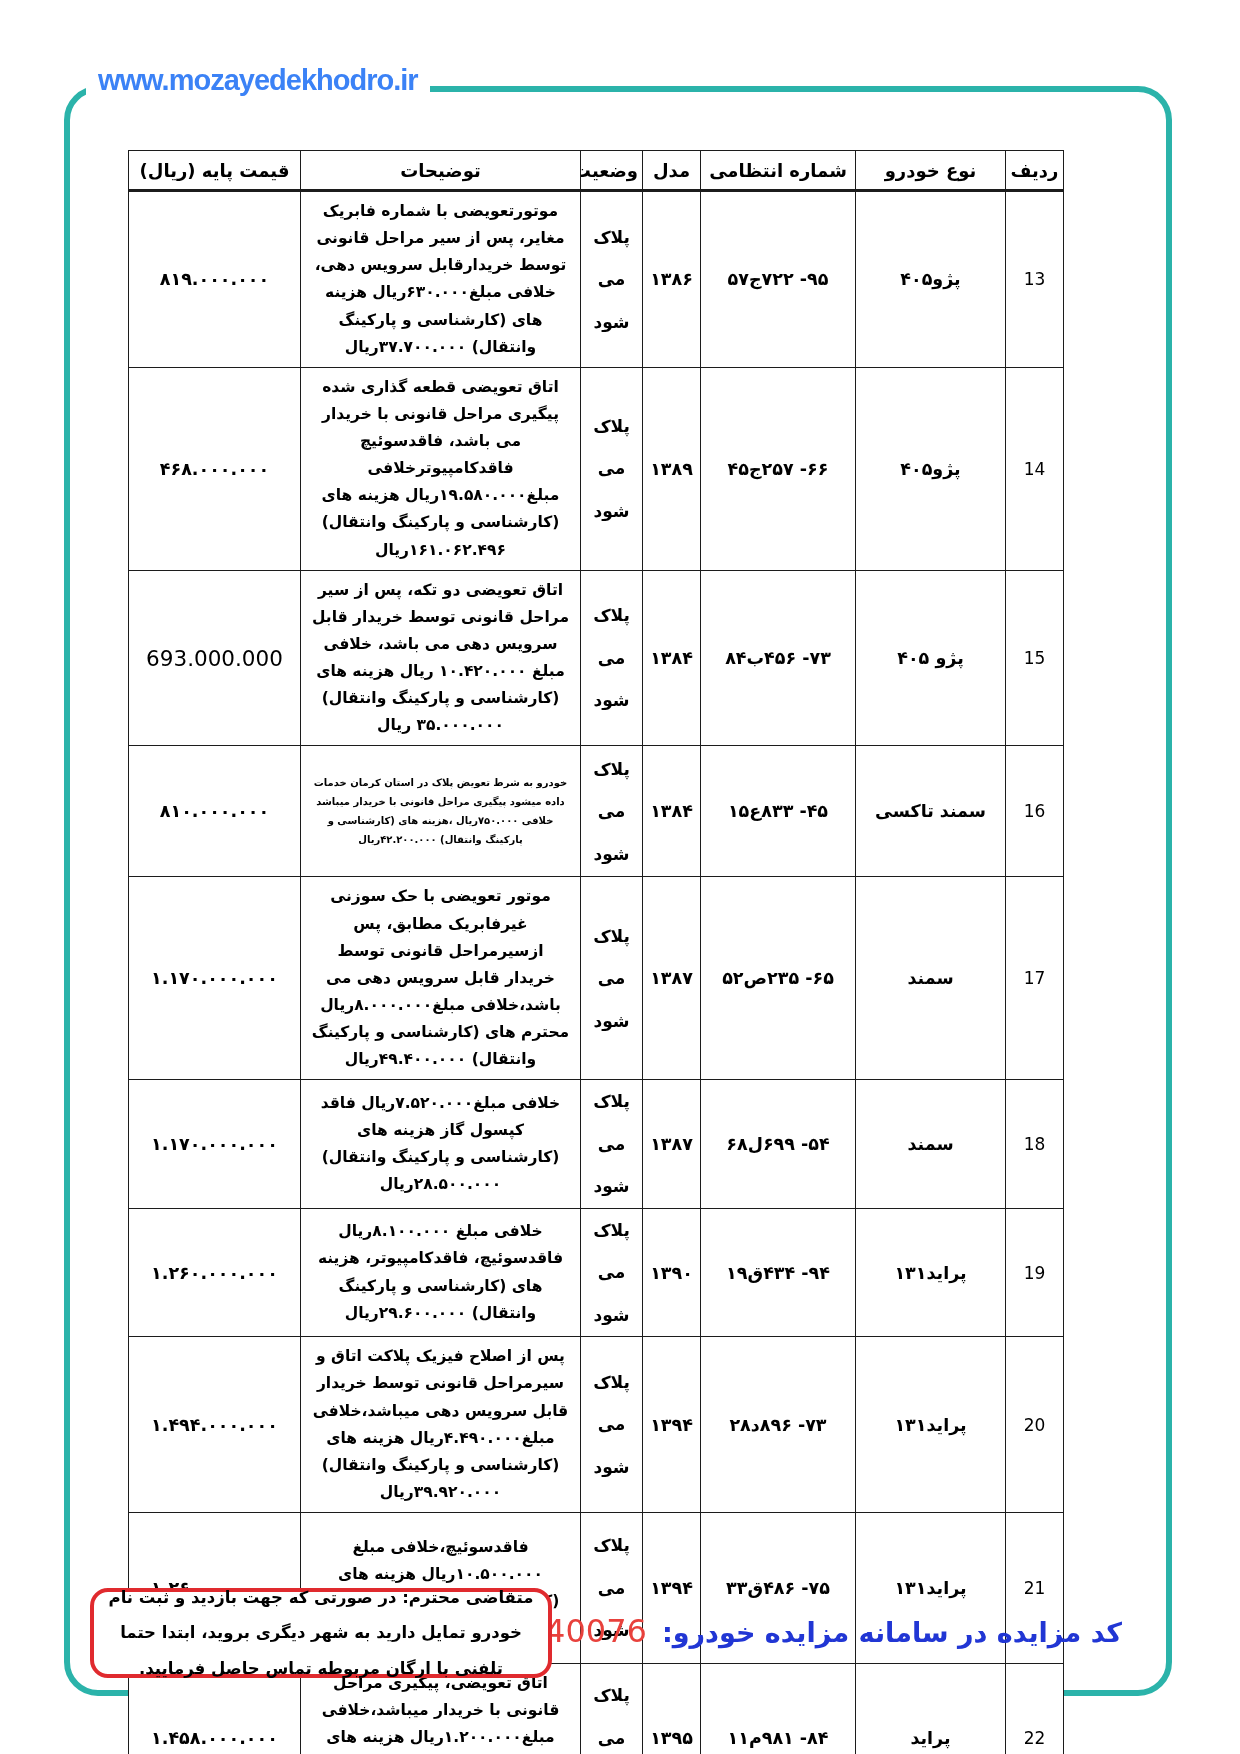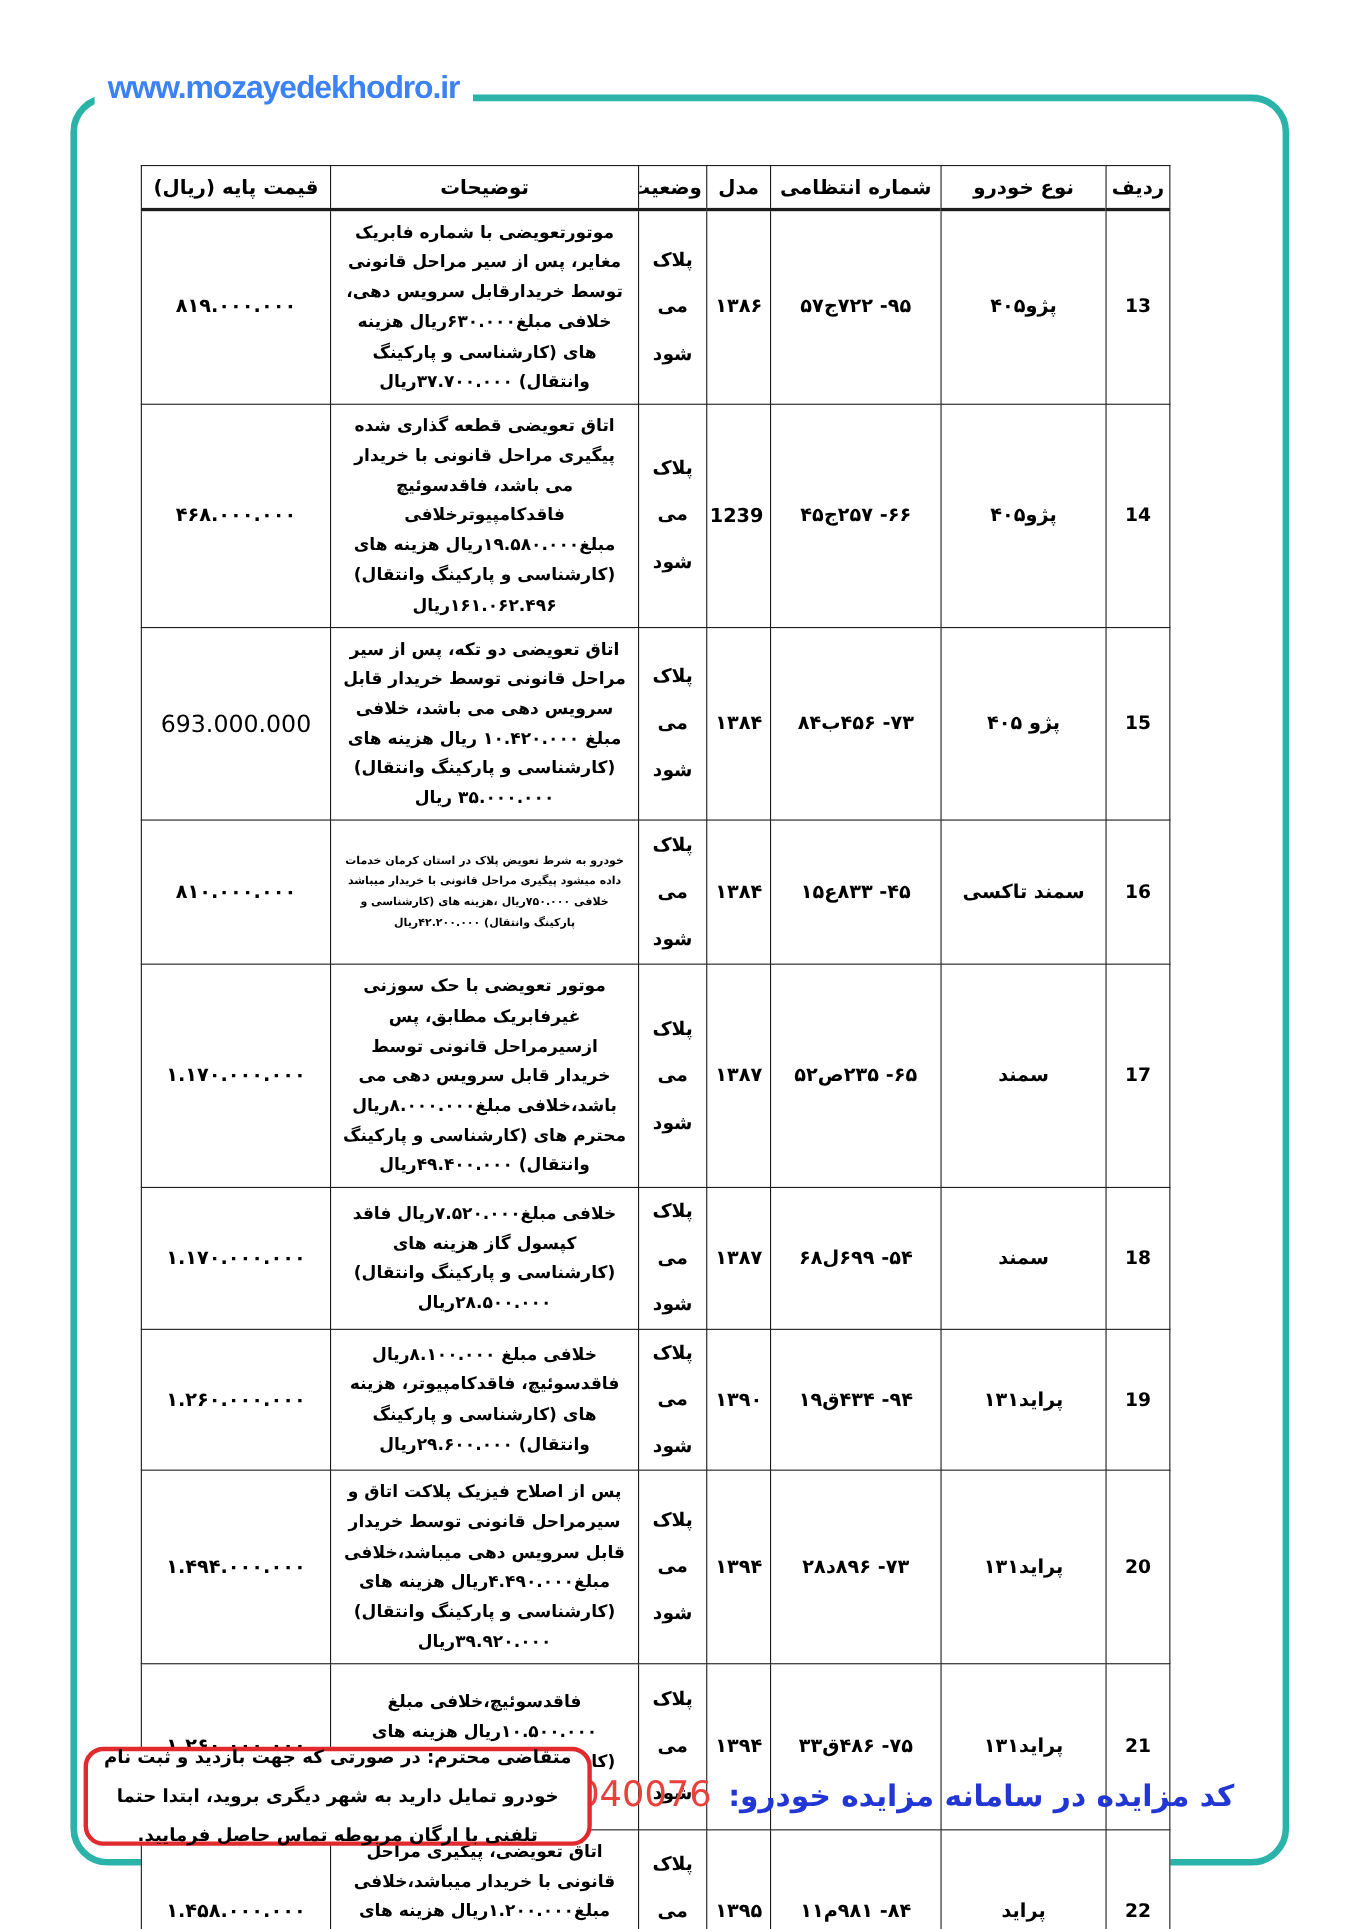--- a/index.html
+++ b/index.html
@@ -33,21 +33,21 @@
     font-weight:700;color:#000;padding:2px 6px;box-sizing:border-box;overflow:hidden;
   }
   .vehicles thead th{font-size:18px;height:40px;border-bottom-width:3px;padding:2px 4px;}
   .col-no{width:58px;}
   .col-vehicle{width:150px;}
   .col-plate{width:155px;}
   .col-model{width:58px;}
   .col-status{width:62px;}
   .col-desc{width:280px;}
   .col-price{width:172px;}
-  td.col-no{font-size:17px;font-weight:700;font-family:"DejaVu Sans",sans-serif;}
+  td.col-no{font-size:17px;font-weight:400;font-family:"DejaVu Sans",sans-serif;}
   td.col-vehicle,td.col-plate,td.col-model{font-size:17.5px;}
   td.col-status{font-size:17px;line-height:2.5;padding:0 4px;}
   td.col-desc{font-size:15.5px;line-height:1.75;padding:6px 10px;}
   td.col-price{font-size:17.5px;letter-spacing:.5px;}
   td.col-price.price-latin{font-size:21.5px;font-weight:400;letter-spacing:0;}
   
   tbody tr:nth-child(1){height:133px;}
   tbody tr:nth-child(2){height:137px;}
   tbody tr:nth-child(3){height:139px;}
   tbody tr:nth-child(4){height:131px;}
@@ -59,21 +59,21 @@
   tbody tr:nth-child(10){height:149px;}
   
   tbody tr:nth-child(4) td.col-desc{font-size:10px;line-height:1.9;}
   .code-line{
     position:absolute;top:1612px;right:118px;z-index:3;direction:rtl;text-align:right;white-space:nowrap;
   }
   .code-label{color:var(--blue);font-size:27px;font-weight:800;}
   .code-value{color:var(--red);font-size:32px;font-weight:400;margin-right:10px;
     font-family:"DejaVu Sans",sans-serif;}
   .notice-box{
-    position:absolute;left:76px;top:1588px;width:462px;height:90px;z-index:3;
+    position:absolute;left:90px;top:1588px;width:462px;height:90px;z-index:3;
     border:4.5px solid var(--red-border);border-radius:18px;box-sizing:border-box;
     display:flex;align-items:center;justify-content:center;direction:rtl;padding:0 14px;background:#fff;
   }
   .notice-text{font-size:16.5px;font-weight:800;text-align:center;line-height:2.15;color:#000;}
 </style>
 </head>
 <body>
 
 <div class="page">
 
@@ -99,21 +99,21 @@
           <td class="col-plate">۹۵- ۷۲۲ج۵۷</td>
           <td class="col-model">۱۳۸۶</td>
           <td class="col-status">پلاک می شود</td>
           <td class="col-desc">موتورتعویضی با شماره فابریک مغایر، پس از سیر مراحل قانونی توسط خریدارقابل سرویس دهی، خلافی مبلغ۶۳۰.۰۰۰ریال هزینه های (کارشناسی و پارکینگ وانتقال) ۳۷.۷۰۰.۰۰۰ریال</td>
           <td class="col-price">۸۱۹.۰۰۰.۰۰۰</td>
         </tr>
         <tr>
           <td class="col-no">14</td>
           <td class="col-vehicle">پژو۴۰۵</td>
           <td class="col-plate">۶۶- ۲۵۷ج۴۵</td>
-          <td class="col-model">1239</td>
+          <td class="col-model">۱۳۸۹</td>
           <td class="col-status">پلاک می شود</td>
           <td class="col-desc">اتاق تعویضی قطعه گذاری شده پیگیری مراحل قانونی با خریدار می باشد، فاقدسوئیچ فاقدکامپیوترخلافی مبلغ۱۹.۵۸۰.۰۰۰ریال هزینه های (کارشناسی و پارکینگ وانتقال) ۱۶۱.۰۶۲.۴۹۶ریال</td>
           <td class="col-price">۴۶۸.۰۰۰.۰۰۰</td>
         </tr>
         <tr>
           <td class="col-no">15</td>
           <td class="col-vehicle">پژو ۴۰۵</td>
           <td class="col-plate">۷۳- ۴۵۶ب۸۴</td>
           <td class="col-model">۱۳۸۴</td>
           <td class="col-status">پلاک می شود</td>

